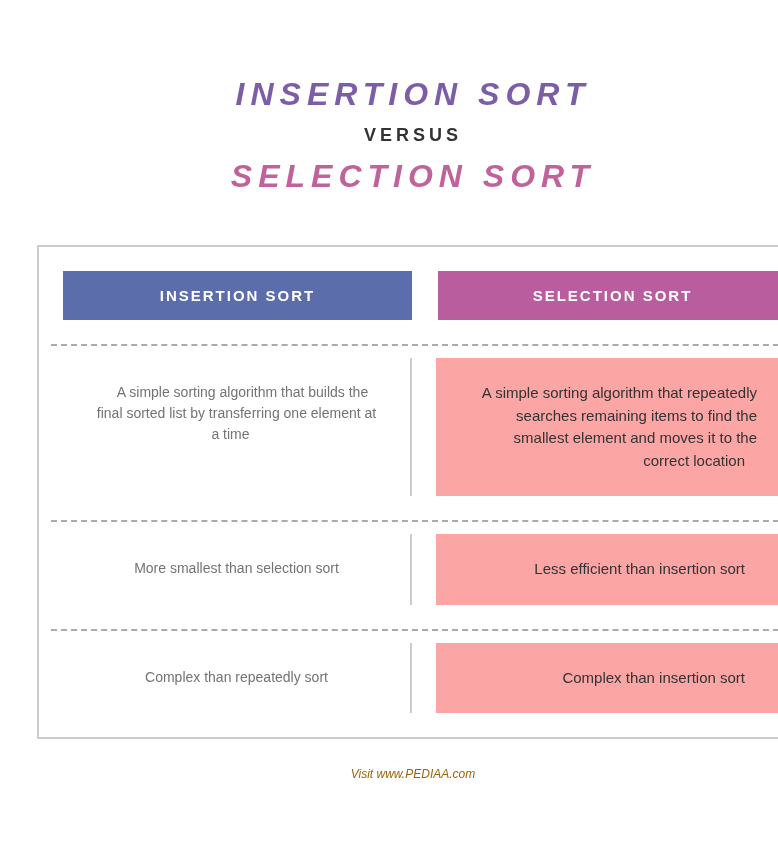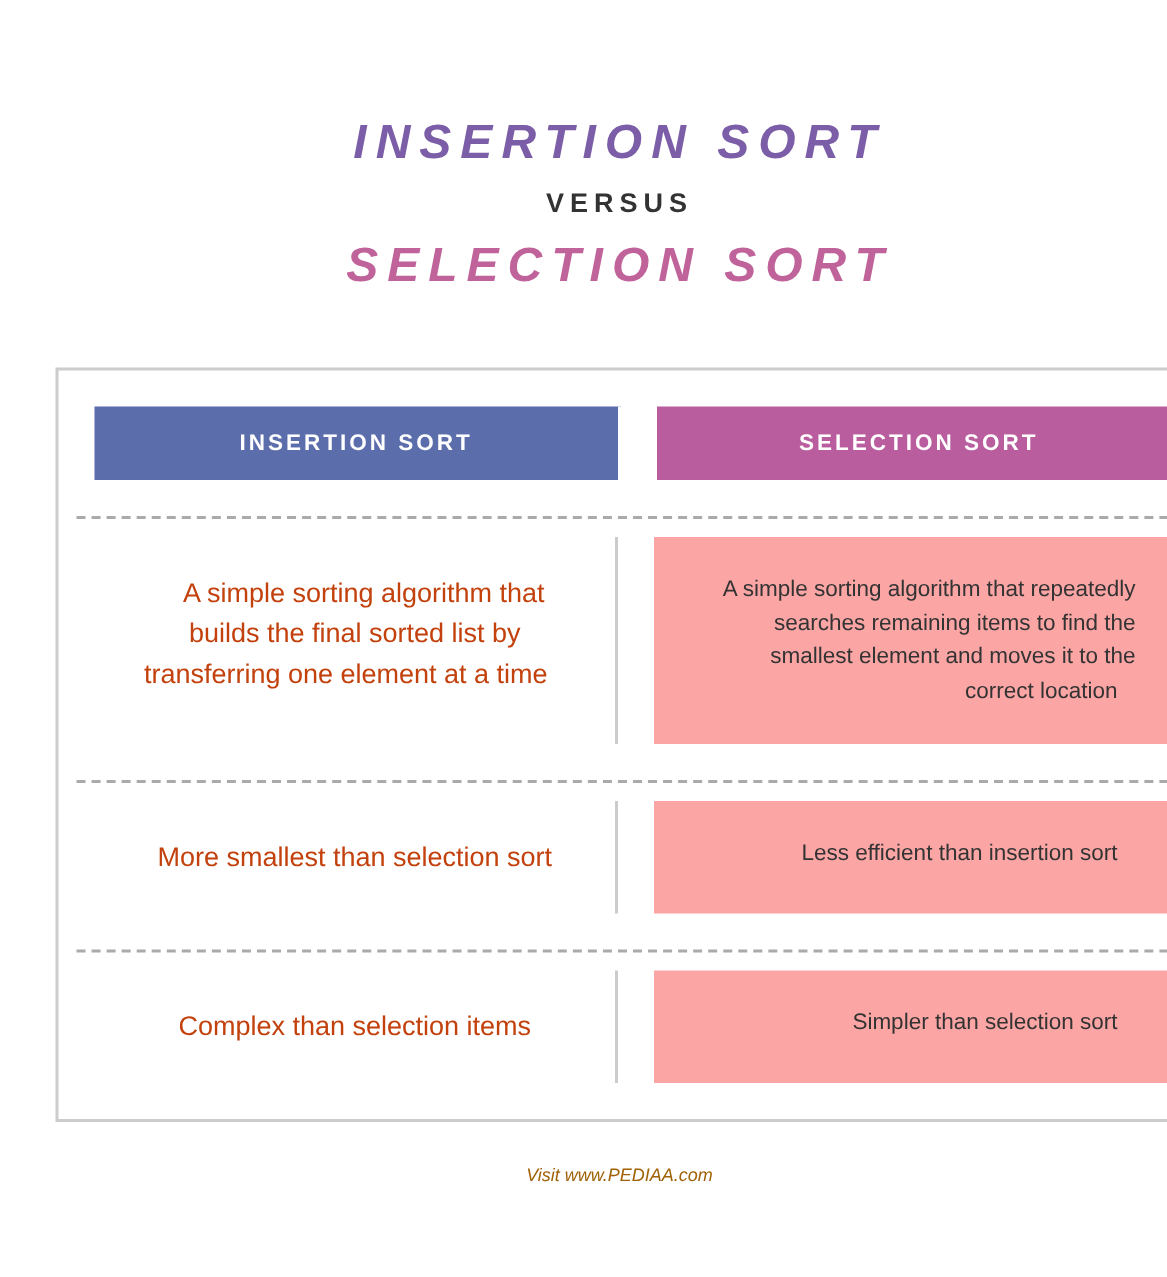--- a/index.html
+++ b/index.html
@@ -86,24 +86,24 @@
 
     .table-row {
       display: flex;
       width: 100%;
       border-top: 2px dashed #aaaaaa;
     }
 
     .cell-left {
       flex: 1;
       background: #ffffff;
-      color: #c2410c;
+      color: #737373;
       text-align: center;
       padding: 24px 28px;
-      font-size: 18px;
+      font-size: 14px;
       line-height: 1.5;
       border-right: 2px solid #cccccc;
     }
 
     .cell-right {
       flex: 1;
       background: #fca5a5;
       color: #333333;
       text-align: right;
       padding: 24px 30px;
@@ -149,21 +149,21 @@
     <div class="cell-left">
       <span>More smallest than selection sort</span>
     </div>
     <div class="cell-right">
       <span>Less efficient than insertion sort</span>
     </div>
   </div>
 
   <div class="table-row">
     <div class="cell-left">
-      <span>Complex than selection items</span>
+      <span>Complex than repeatedly sort</span>
     </div>
     <div class="cell-right">
-      <span>Simpler than selection sort</span>
+      <span>Complex than insertion sort</span>
     </div>
   </div>
 </div>
 
 <div class="footer-note">Visit www.PEDIAA.com</div>
 
 </body></html>

